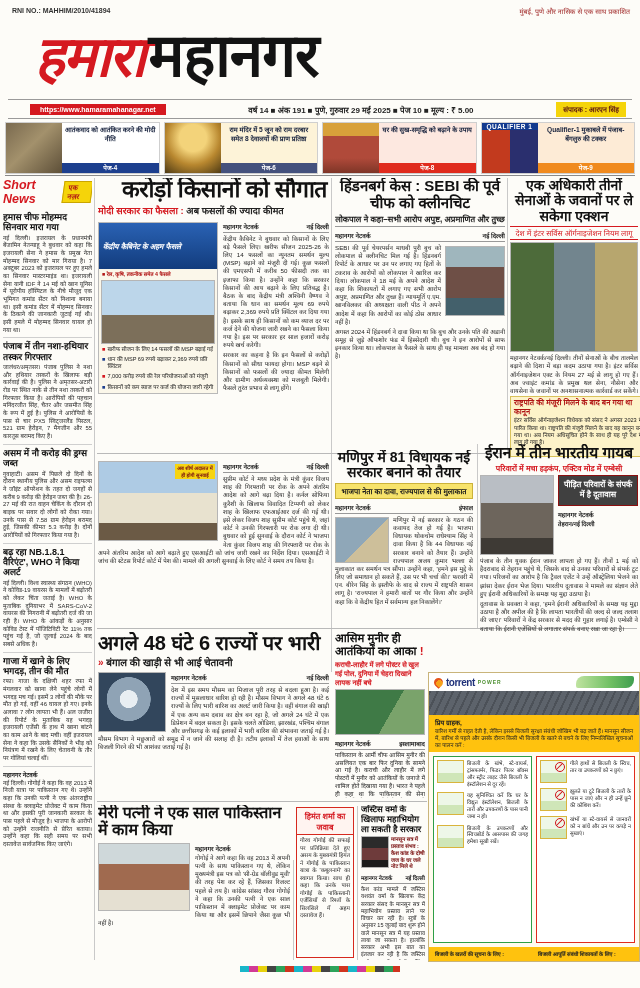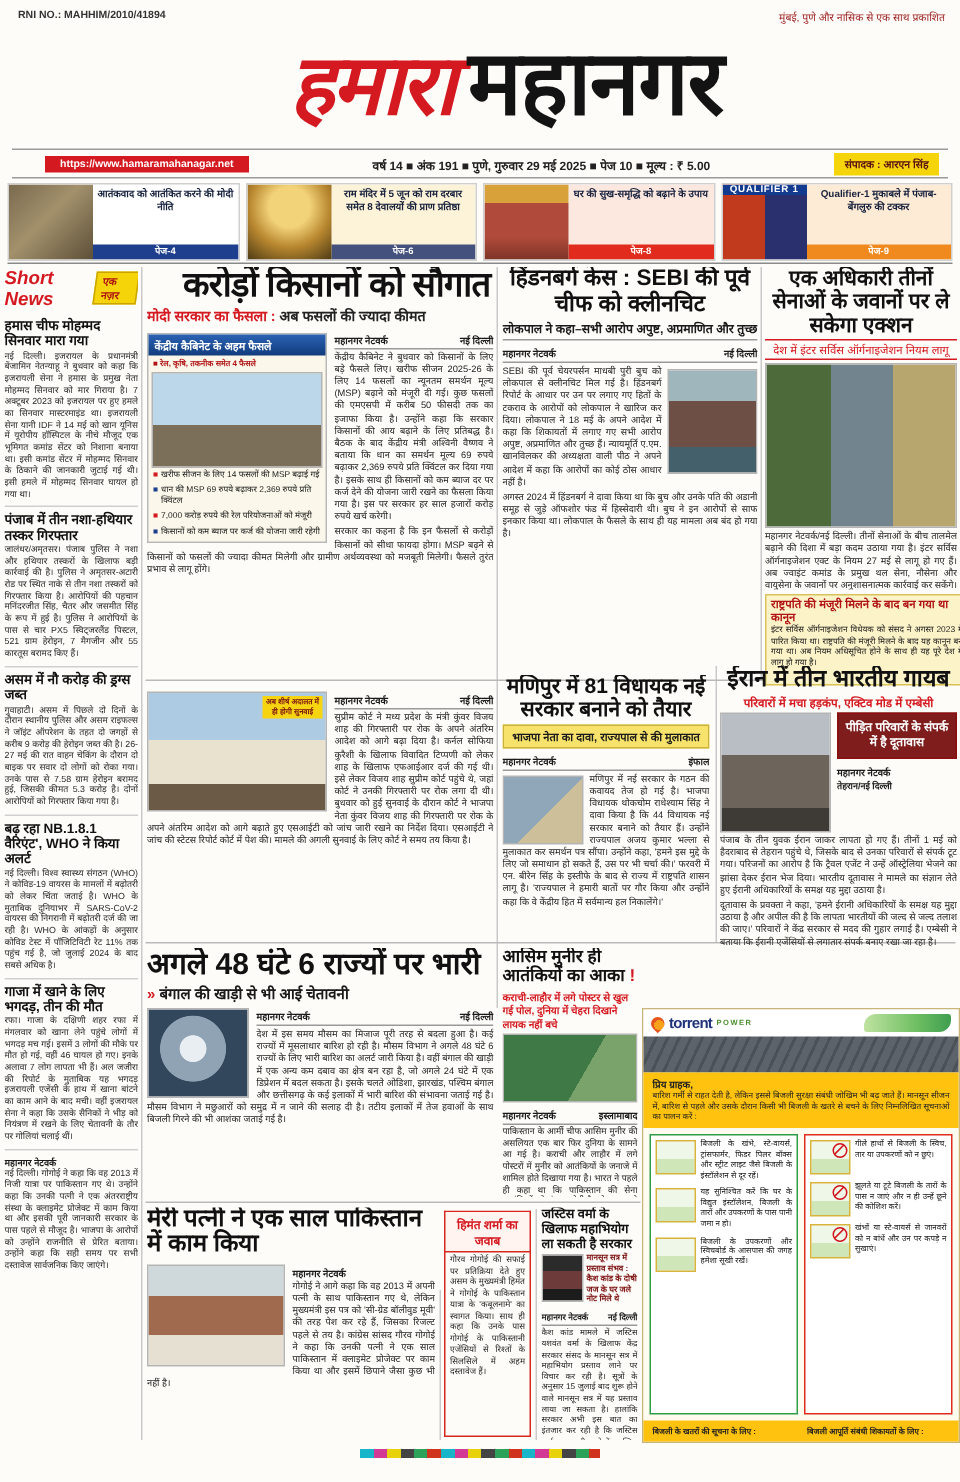--- a/index.html
+++ b/index.html
@@ -2,21 +2,21 @@
 <html><head>
 <meta charset="utf-8">
 <style>
   html,body{margin:0;padding:0;background:#e9e9e9;font-family:"Liberation Sans",sans-serif;}
   #page{position:relative;width:640px;height:988px;margin:0 auto;background:#fdfcf8;overflow:hidden;color:#1a1a1a;}
   .hl-h{position:absolute;height:1px;background:#b9b9b9;}
   .hl-v{position:absolute;width:1px;background:#c9c9c9;}
   
   .rni{position:absolute;top:7px;left:12px;font-size:7px;font-weight:bold;color:#333;}
   .pub{position:absolute;top:7px;right:10px;font-size:7px;color:#9b1d1d;}
-  .masthead{position:absolute;top:12px;left:0;right:0;text-align:center;font-family:Liberation Mono, monospace;white-space:nowrap;margin-left:35px;}
+  .masthead{position:absolute;top:12px;left:0;right:0;font-family:Liberation Sans, sans-serif;white-space:nowrap;margin-left:35px;}
   .mast-red{color:#d51920;font-size:56px;font-weight:bold;font-style:italic;letter-spacing:-2px;}
   .mast-black{color:#131313;font-size:60px;font-weight:900;letter-spacing:-1px;}
   .info-bar{position:absolute;top:99px;left:8px;right:8px;height:18px;border-top:1px solid #9a9a9a;border-bottom:1px solid #9a9a9a;display:flex;align-items:center;}
   .web-box{background:#d51920;color:#fff;font-size:7px;font-weight:bold;padding:2px 10px;margin-left:22px;}
   .issue{flex:1;text-align:center;font-size:8px;font-weight:bold;color:#222;}
   .editor-box{background:#f5d40a;color:#5a1313;font-size:7px;font-weight:bold;padding:3px 7px;margin-right:6px;}
   
   .teasers{position:absolute;top:122px;left:5px;right:5px;height:52px;display:flex;gap:4px;}
   .teaser{flex:1;display:flex;border:1px solid #cfcfcf;background:#fff;overflow:hidden;}
   .t-img{width:56px;flex:none;position:relative;}
@@ -33,26 +33,26 @@
   .h-xs{font-size:8.5px;font-weight:900;line-height:1.15;color:#111;}
   .sub{font-size:9.5px;font-weight:bold;color:#222;margin-top:2px;}
   .red{color:#d51920;}
   .byline{display:flex;justify-content:space-between;font-size:6.4px;font-weight:bold;border-bottom:1px solid #999;padding:2px 0 1px;margin:2px 0 2px;}
   .btxt{font-size:6.2px;line-height:1.32;text-align:justify;color:#242424;}
   .ph{position:relative;overflow:hidden;border:1px solid #b5b5b5;}
   .cap{font-size:5.4px;line-height:1.25;color:#333;}
   .ph-tag{position:absolute;right:2px;top:2px;background:#f7d410;color:#7a1010;font-size:5px;font-weight:bold;padding:1px 2px;width:36px;text-align:center;line-height:1.3;}
   
   .infobox{float:left;width:118px;margin:2px 5px 2px 0;border:1px solid #b9b9b9;background:#fbf7ea;}
-  .ribbon{background:linear-gradient(#2a62b4,#123c7d);color:#fff;font-size:7.3px;font-weight:bold;padding:2px 4px;}
+  .ribbon{background:linear-gradient(#2a62b4,#123c7d);color:#fff;font-size:7.3px;font-weight:bold;font-style:italic;padding:18px 4px;}
   .infocap{font-size:5.3px;font-weight:bold;color:#b01414;padding:1px 3px;}
   .infoline{font-size:5.6px;line-height:1.3;padding:1px 3px 2px;display:flex;gap:2px;}
   .bullet{color:#d51920;font-weight:bold;flex:none;}
   
-  .redbox{background:#7f1d1d;color:#fff;font-size:8px;font-weight:900;text-align:center;padding:4px 3px;line-height:1.3;border:1px solid #8c0f0f;}
+  .redbox{background:#404040;color:#fff;font-size:8px;font-weight:900;text-align:center;padding:4px 3px;line-height:1.3;border:1px solid #8c0f0f;}
   .hilite{background:#fdf3c9;border:1px solid #d9c25a;padding:2px 3px;}
   .hilite .ttl{font-size:7.6px;font-weight:900;color:#b01414;line-height:1.15;}
   .hilite .bd{font-size:5.6px;line-height:1.28;text-align:justify;margin-top:1px;}
   .subband{background:#e2ddd4;color:#7a1010;font-size:9px;font-weight:900;padding:2px 4px;margin-top:2px;}
   .boxed{border:1px solid #d6281e;padding:2px 3px;}
   .boxed-ttl{color:#d51920;font-size:8px;font-weight:900;text-align:center;border:1px solid #d6281e;border-bottom:none;padding:2px 1px;background:#fff4f0;}
   
   .sn{position:absolute;left:3px;top:178px;width:89px;height:780px;overflow:hidden;}
   .sn-head{display:flex;align-items:center;gap:3px;margin-bottom:3px;}
   .sn-title{color:#d51920;font-size:12.5px;font-weight:900;font-style:italic;}

